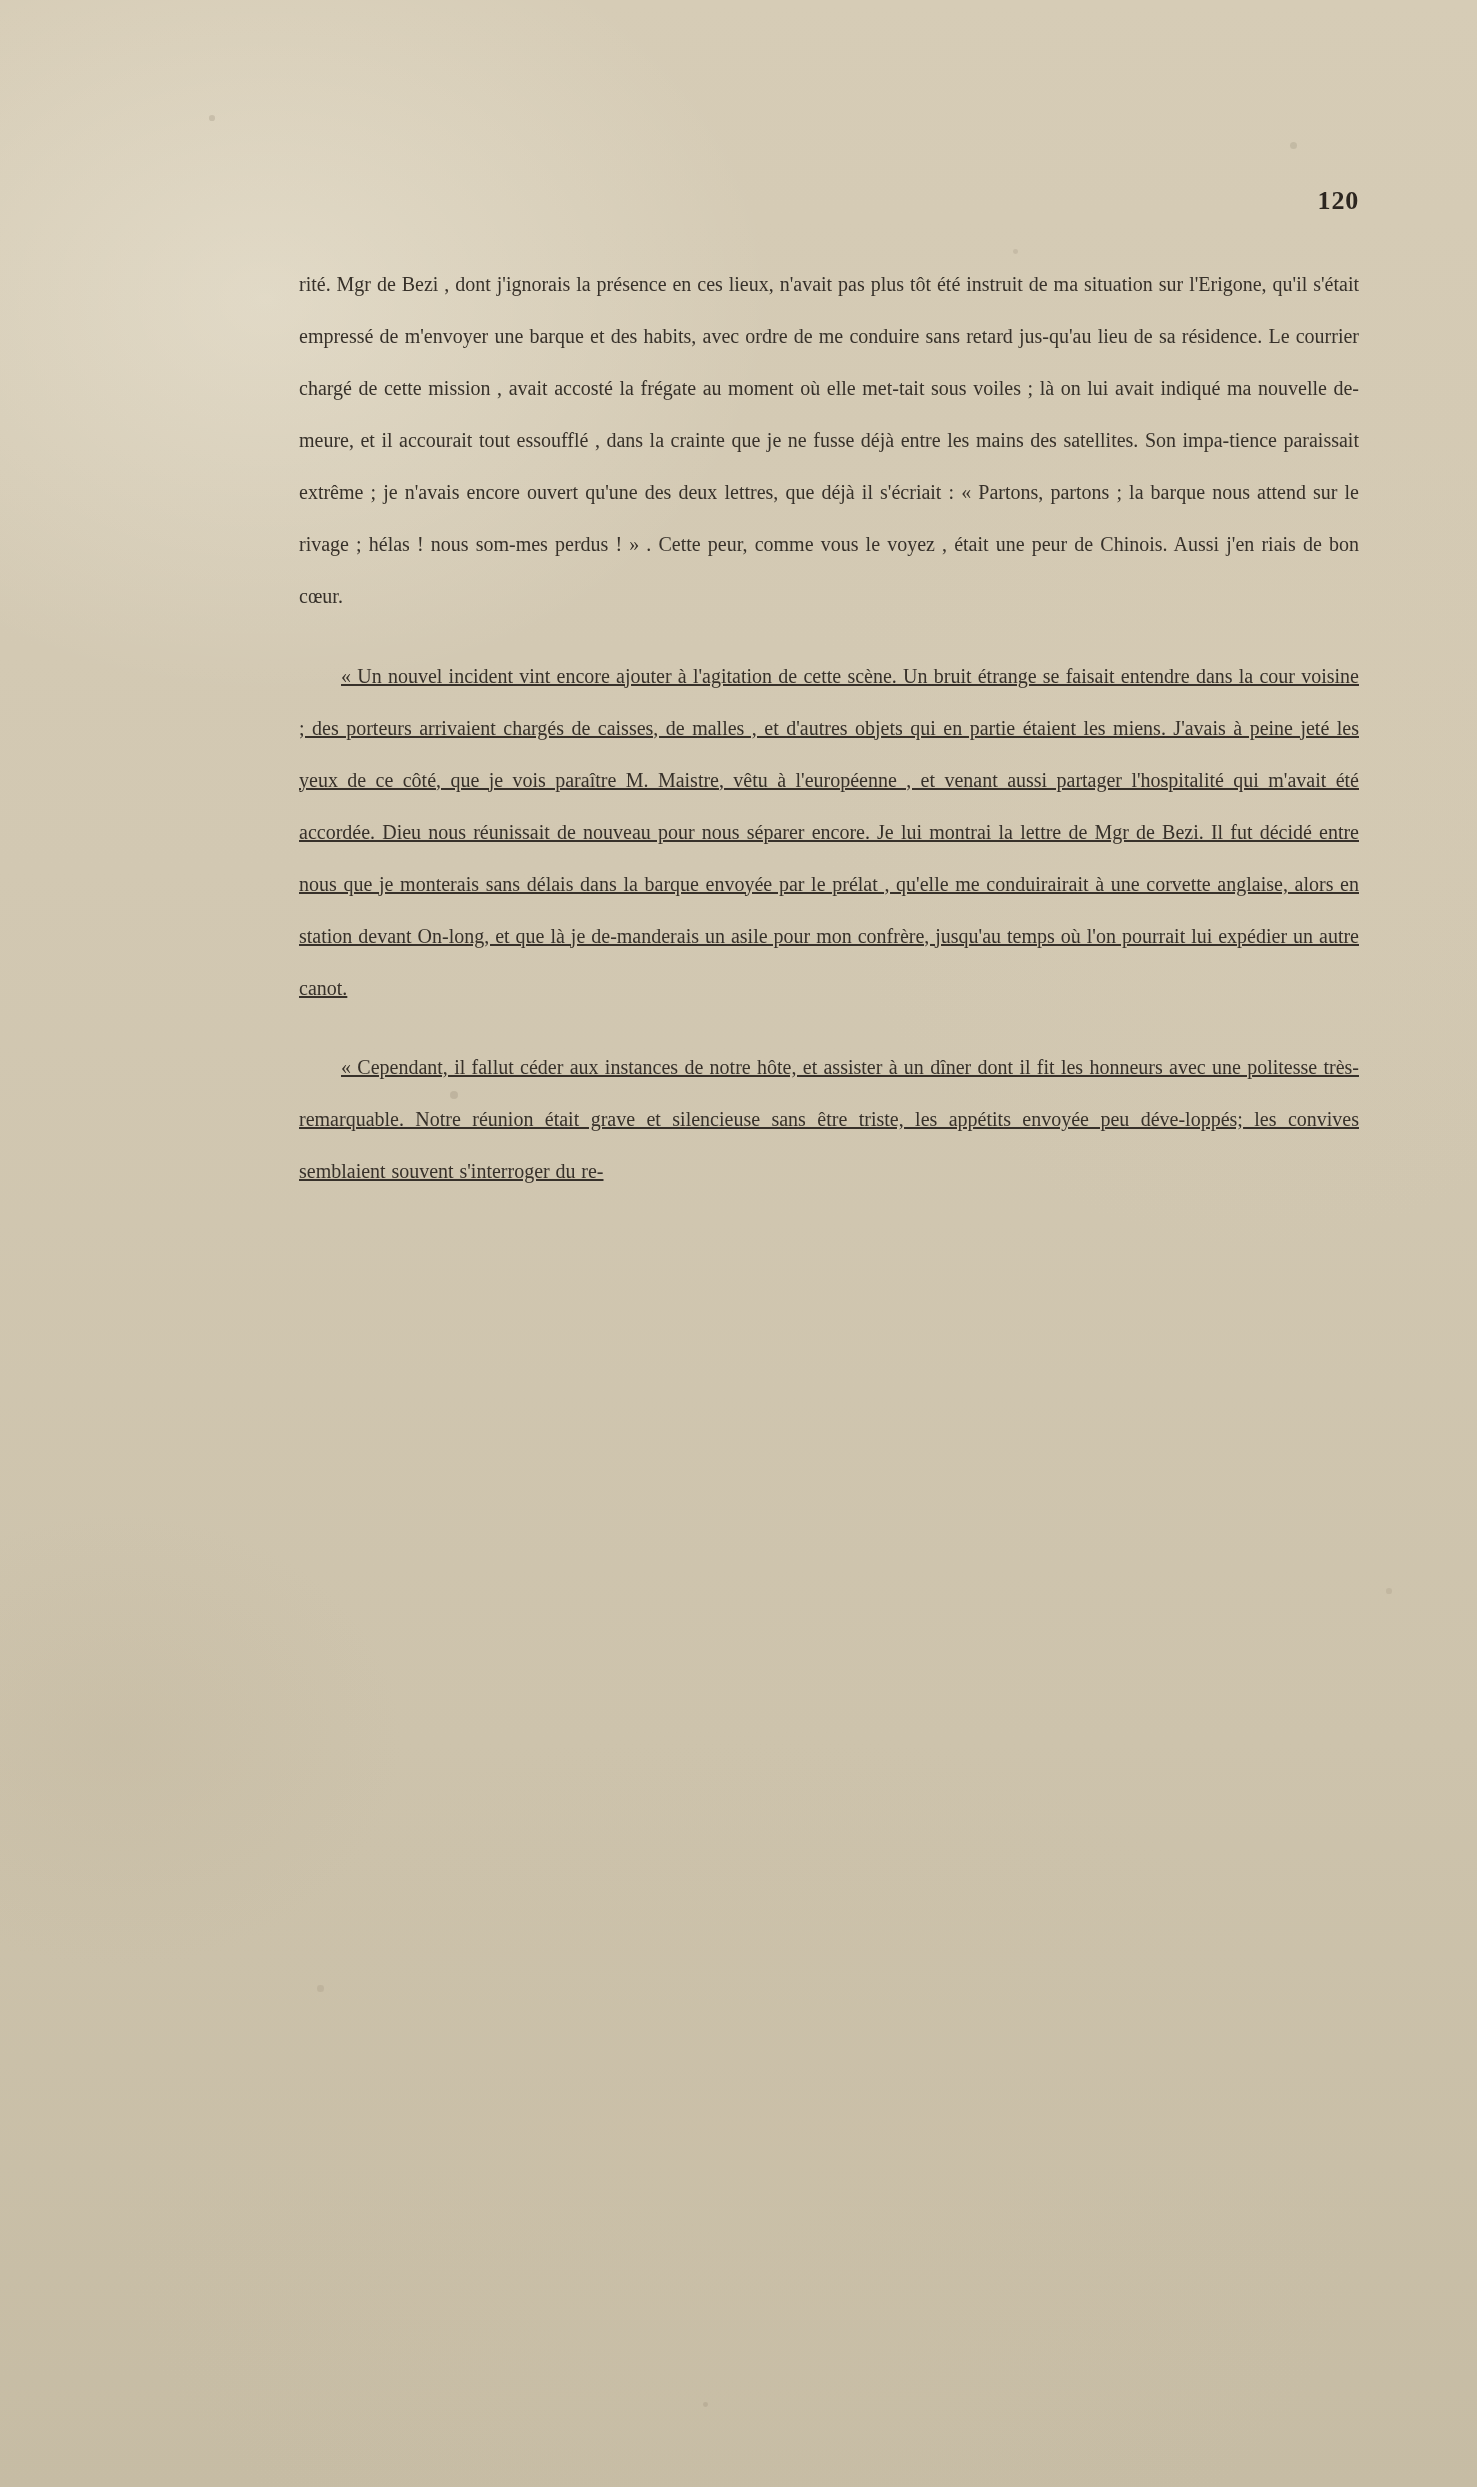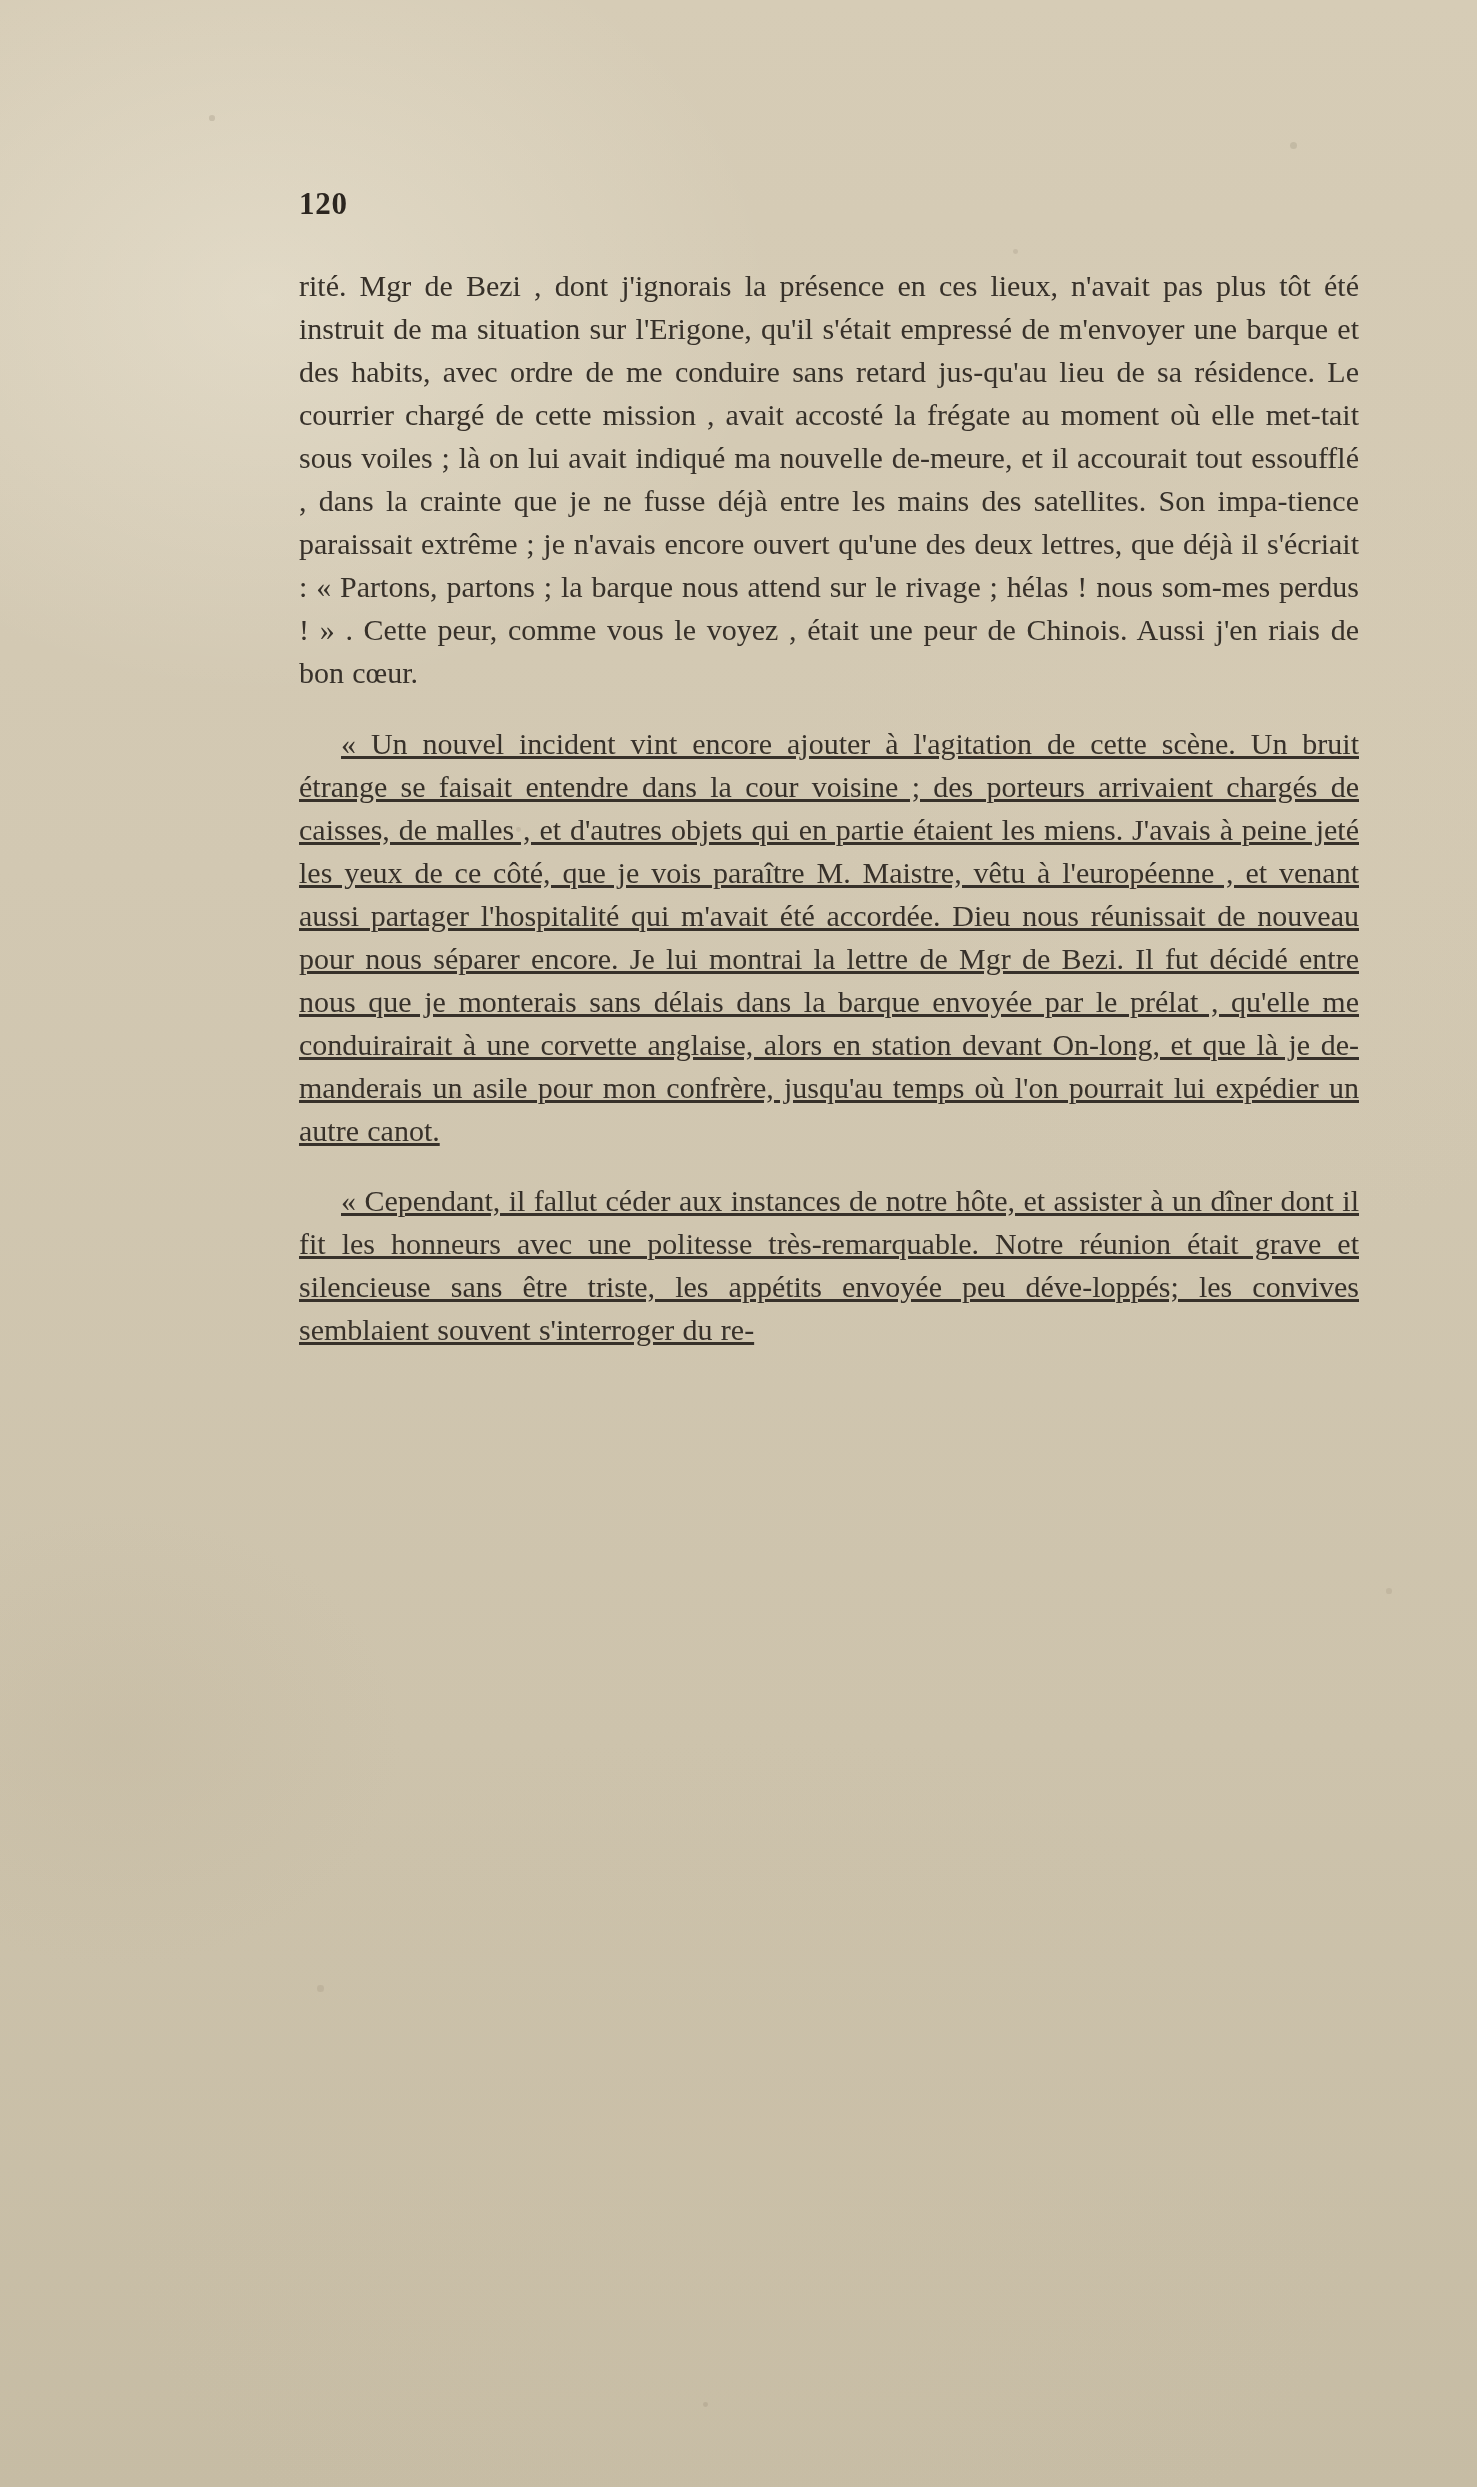--- a/index.html
+++ b/index.html
@@ -31,32 +31,32 @@
     background: rgba(90, 78, 58, 0.30);
     pointer-events: none;
   }
   .text-column {
     position: absolute;
     left: 299px;
     top: 186px;
     width: 1060px;
   }
   .folio {
-    text-align: left;
-    font-size: 31px;
+    text-align: right;
+    font-size: 26px;
     font-weight: bold;
     color: #2c2620;
     letter-spacing: 0.8px;
     margin-bottom: 42px;
     font-family: "Liberation Serif", serif;
   }
   p.para {
     margin: 0 0 27.5px 0;
-    font-size: 30px;
-    line-height: 43px;
+    font-size: 20px;
+    line-height: 52px;
     color: #37312a;
     text-align: justify;
     text-align-last: left;
     word-spacing: 0.8px;
   }
   p.para.indent {
     text-indent: 42px;
     text-decoration: underline;
   }
   

